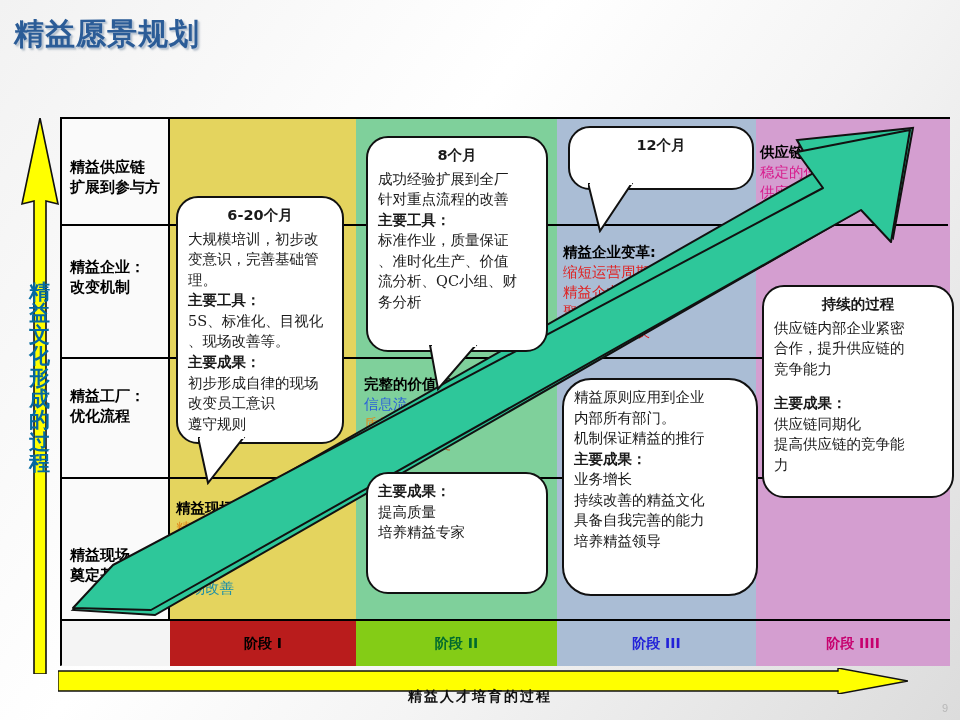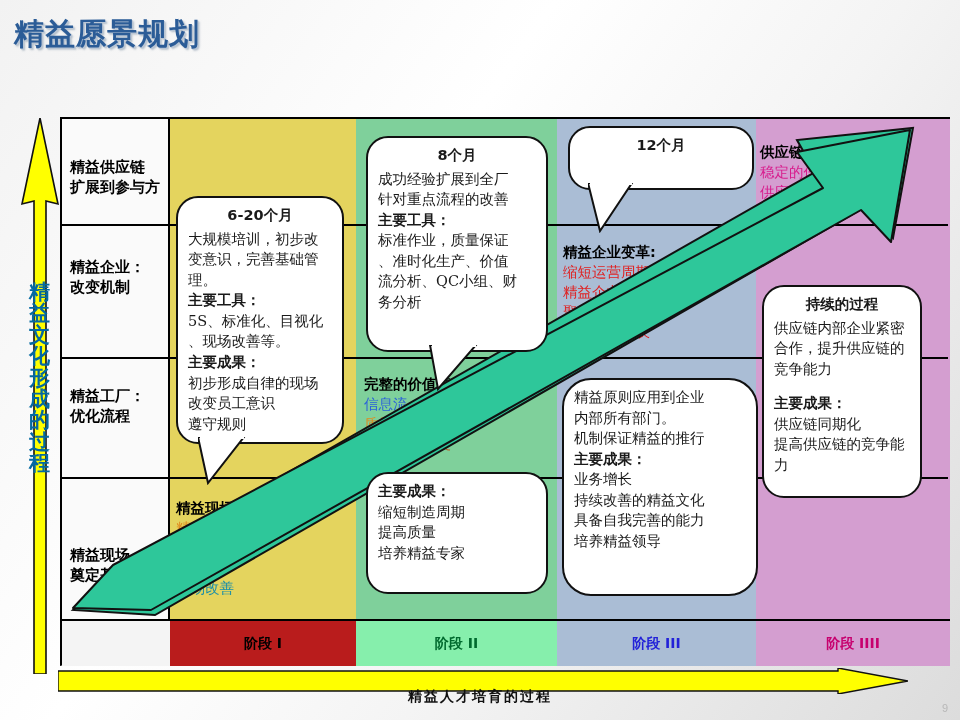--- a/index.html
+++ b/index.html
@@ -42,21 +42,21 @@
     box-sizing:border-box;border-left:2px solid #000;border-right:2px solid #000;
     border-bottom:1px solid #888;
   }
   .stagecell{
     position:absolute;top:0;height:45px;display:flex;align-items:center;justify-content:center;
     font-family:"DejaVu Sans","Liberation Sans",sans-serif;
     font-size:14px;font-weight:bold;
   }
   #st0{left:0;width:108px;background:#f4f4f4;}
   #st1{left:108px;width:186px;background:#b91c1c;color:#000;}
-  #st2{left:294px;width:201px;background:#86efac;color:#006a2e;}
+  #st2{left:294px;width:201px;background:#84cc16;color:#006a2e;}
   #st3{left:495px;width:199px;background:#aabdd5;color:#2222d8;}
   #st4{left:694px;width:194px;background:#d49ed0;color:#c7006e;}
 
   
   .bubble{
     position:absolute;background:#fff;border:2px solid #111;border-radius:22px;
     box-sizing:border-box;padding:7px 10px;z-index:6;
     font-family:"DejaVu Serif","Liberation Serif",serif;
     font-size:14.5px;line-height:1.42;color:#1a1a1a;
   }
@@ -197,21 +197,20 @@
   <div>流分析、QC小组、财</div>
   <div>务分析</div>
 </div>
 <svg class="tail" style="left:420px;top:345px;width:70px;height:46px;" viewBox="0 0 70 46">
   <polygon points="10,0 56,0 18,44" fill="#fff" stroke="#111" stroke-width="2"></polygon>
   <rect x="12" y="-4" width="44" height="6" fill="#fff"></rect>
 </svg>
 
 <div class="bubble" style="left:366px;top:472px;width:182px;height:122px;">
   <div class="b">主要成果：</div>
-  <div>缩短制造周期</div>
   <div>提高质量</div>
   <div>培养精益专家</div>
 </div>
 
 <div class="bubble" style="left:568px;top:126px;width:186px;height:64px;">
   <div class="hd">12个月</div>
 </div>
 <svg class="tail" style="left:588px;top:183px;width:60px;height:50px;" viewBox="0 0 60 50">
   <polygon points="0,0 44,0 12,48" fill="#fff" stroke="#111" stroke-width="2"></polygon>
   <rect x="2" y="-4" width="42" height="6" fill="#fff"></rect>
@@ -221,21 +220,21 @@
   <div>精益原则应用到企业</div>
   <div>内部所有部门。</div>
   <div>机制保证精益的推行</div>
   <div class="b">主要成果：</div>
   <div>业务增长</div>
   <div>持续改善的精益文化</div>
   <div>具备自我完善的能力</div>
   <div>培养精益领导</div>
 </div>
 
-<div class="bubble" style="left:762px;top:285px;width:160px;height:213px;">
+<div class="bubble" style="left:762px;top:285px;width:192px;height:213px;">
   <div class="hd">持续的过程</div>
   <div>供应链内部企业紧密</div>
   <div>合作，提升供应链的</div>
   <div>竞争能力</div>
   <div style="height:14px;"></div>
   <div class="b">主要成果：</div>
   <div>供应链同期化</div>
   <div>提高供应链的竞争能</div>
   <div>力</div>
 </div>

